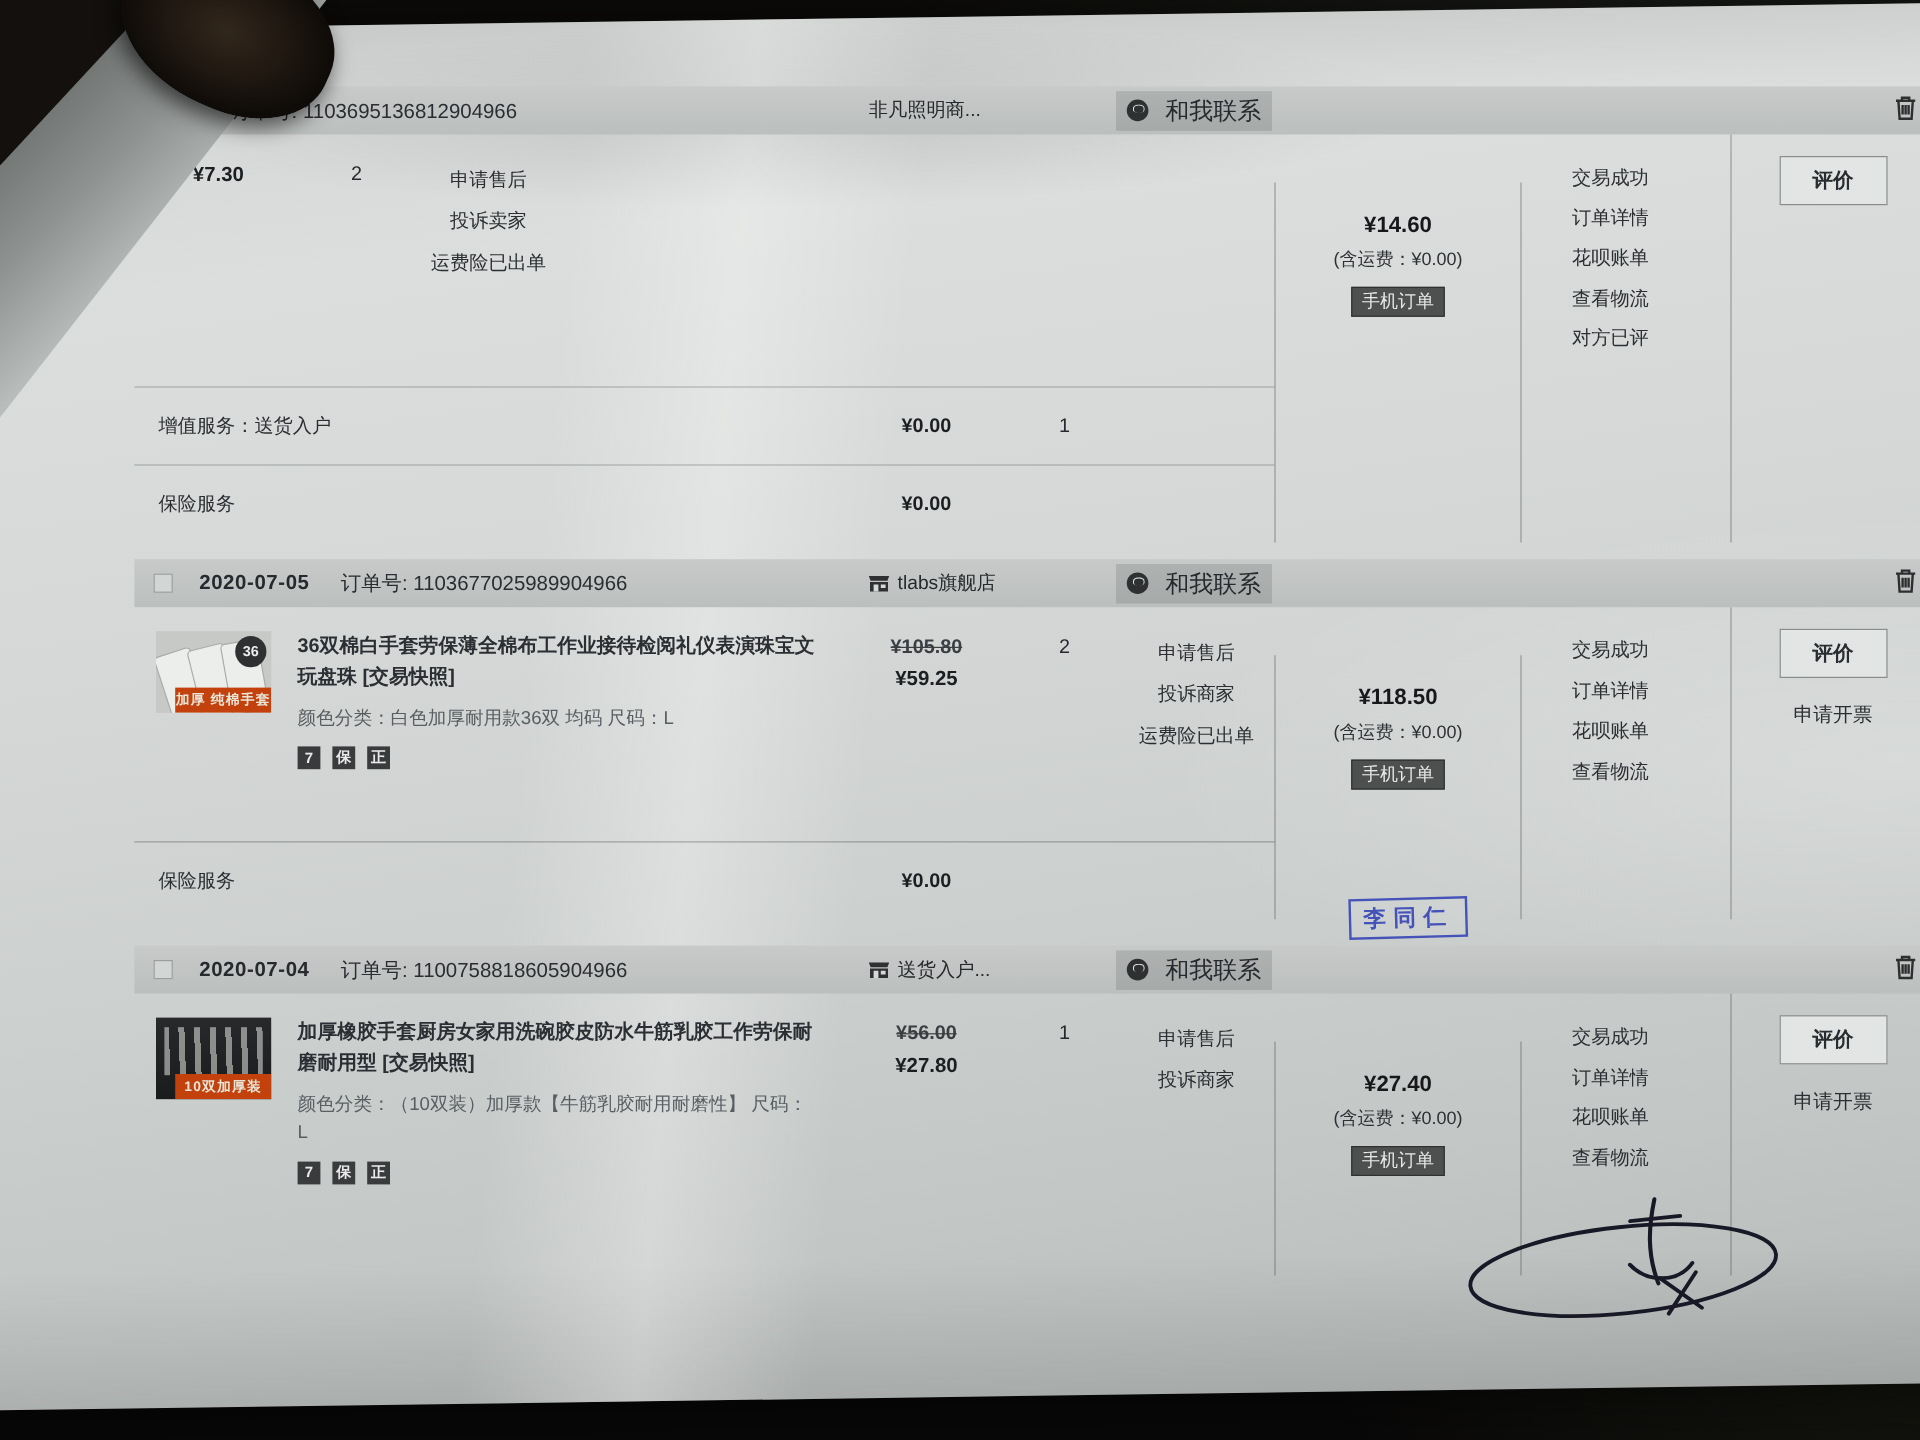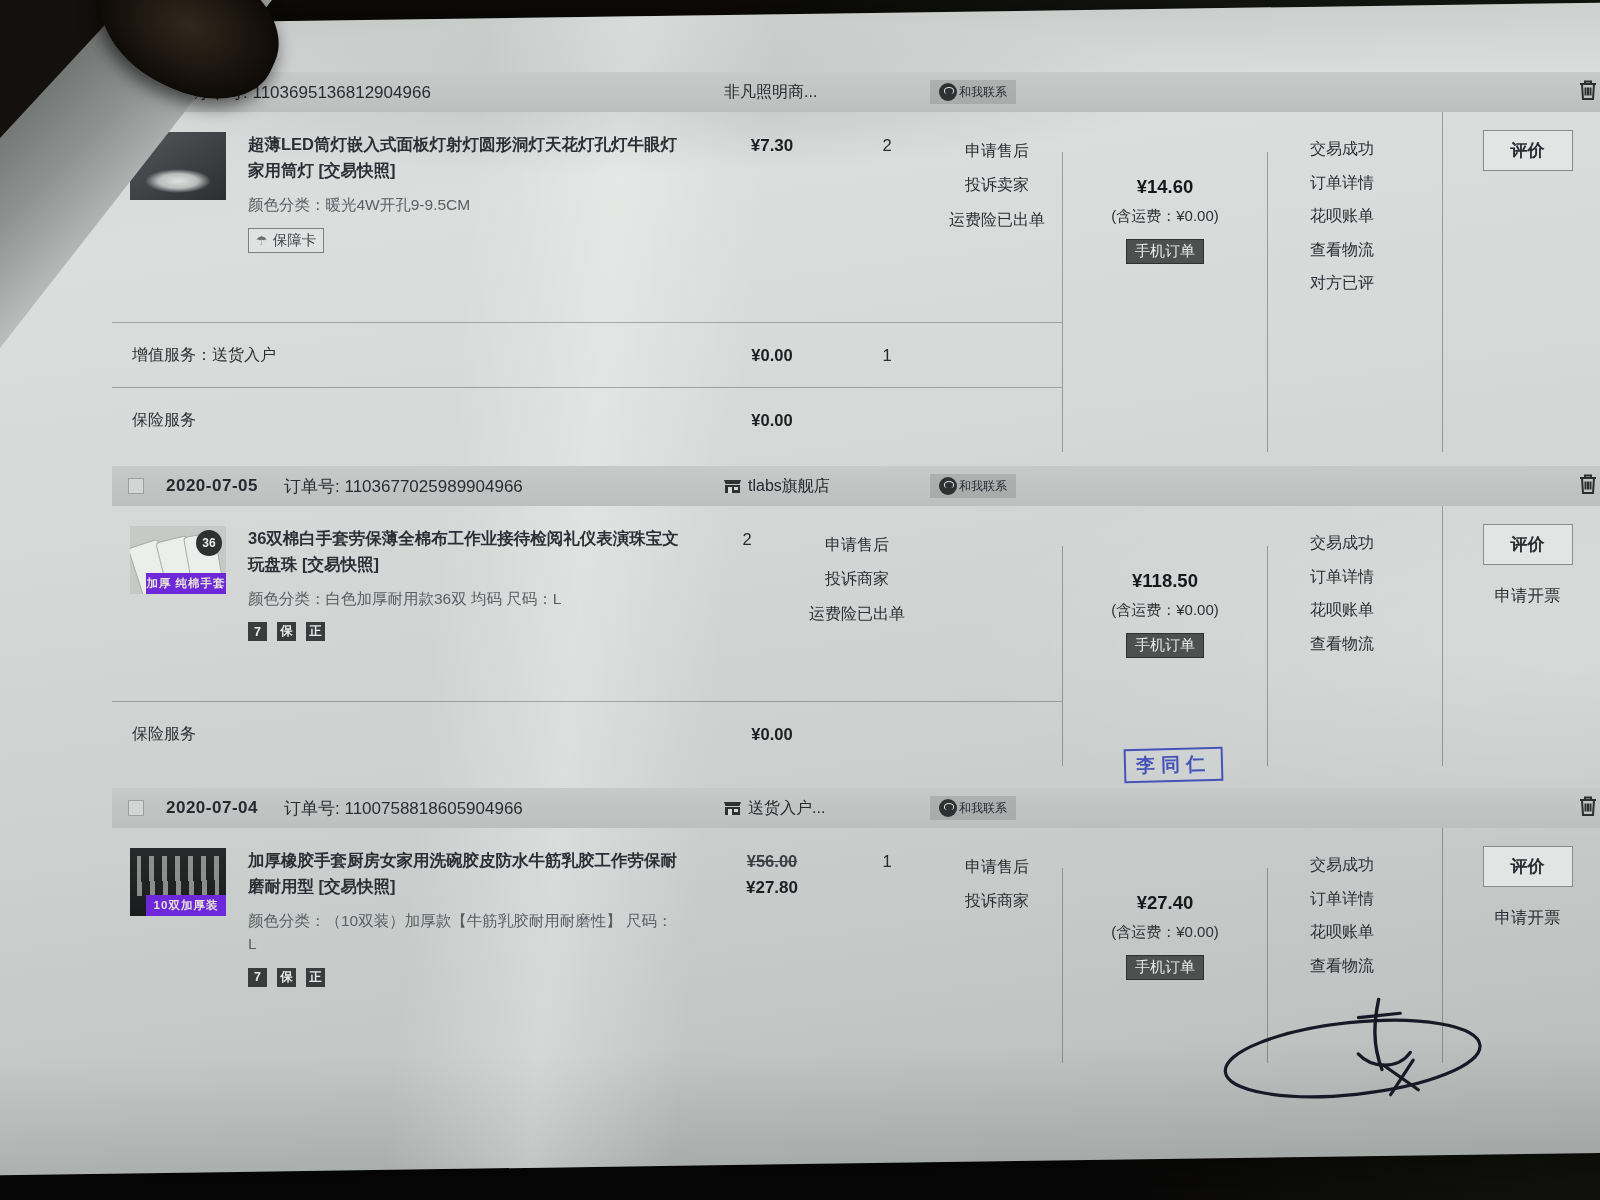--- a/index.html
+++ b/index.html
@@ -43,39 +43,39 @@
   
   .sheet-content{position:absolute;left:112px;top:72px;width:1500px;color:#2e3237;font-size:16px;z-index:3;}
   .order{margin-bottom:14px;position:relative;}
   .order.gap-lg{margin-bottom:22px;}
   .order-header{position:relative;height:40px;background:linear-gradient(#c7cac9,#bbbfbe);display:flex;align-items:center;}
   .chk{width:14px;height:14px;border:1px solid #9aa09f;background:#d3d6d4;margin-left:16px;flex:none;}
   .odate{font-weight:bold;font-size:17px;margin-left:22px;letter-spacing:.5px;color:#26292d;}
   .ono{margin-left:26px;font-size:17px;color:#2a2d31;}
   .seller{position:absolute;left:612px;display:flex;gap:7px;align-items:center;font-size:16px;color:#26292d;}
   .shop-ic{width:17px;height:15px;flex:none;}
-  .contact{position:absolute;left:818px;display:flex;gap:2px;align-items:center;background:rgba(80,85,84,.20);padding:3px 9px;font-size:12px;color:#26292d;cursor:pointer;text-align:center;}
+  .contact{position:absolute;left:818px;display:flex;gap:14px;align-items:center;background:rgba(80,85,84,.20);padding:3px 9px;font-size:20px;color:#26292d;cursor:pointer;text-align:center;}
   .ww{width:18px;height:18px;border-radius:50%;background:#2e3032;flex:none;position:relative;}
   .ww::after{content:"";position:absolute;left:5px;top:4px;width:8px;height:6px;border:1.5px solid #dfe1df;border-radius:50% 50% 40% 40%;border-bottom:none;}
   .trash{position:absolute;right:14px;top:7px;cursor:pointer;}
   
   .order-grid{display:flex;align-items:stretch;}
   .lwrap{width:950px;}
   .item{display:flex;}
   .item.h1{height:210px;} .item.h2{height:195px;} .item.h3{height:235px;}
   .c-prod{width:590px;display:flex;padding:20px 0 0 18px;gap:22px;box-sizing:border-box;}
   .thumb{width:96px;height:68px;flex:none;position:relative;overflow:hidden;}
   .thumb-led{background:linear-gradient(145deg,#55585b 0%,#3e4144 55%,#2c2f32 100%);}
   .led-disc{position:absolute;left:16%;bottom:10%;width:68%;height:36%;border-radius:50%;
     background:radial-gradient(closest-side,#eef0ee 0%,#c5c8c6 60%,rgba(200,200,200,0) 100%);opacity:.92;}
   .thumb-cotton{background:#c6c9c6;}
   .gpack{position:absolute;width:30px;height:58px;background:#eceeec;border:1px solid #a9aca9;border-radius:4px;}
   .gp1{left:6px;top:16px;transform:rotate(-18deg);} .gp2{left:32px;top:12px;transform:rotate(-14deg);} .gp3{left:58px;top:8px;transform:rotate(-10deg);}
   .t-badge{position:absolute;top:4px;right:4px;width:26px;height:26px;border-radius:50%;background:#2e3032;color:#eceded;font-size:12px;font-weight:700;display:flex;align-items:center;justify-content:center;}
-  .t-cap{position:absolute;left:16px;right:0;bottom:0;background:#6d28d9;color:#e8e4d6;font-size:11.5px;font-weight:700;text-align:center;padding:3px 0;letter-spacing:1px;white-space:nowrap;overflow:hidden;}
+  .t-cap{position:absolute;left:16px;right:0;bottom:0;background:#c2410c;color:#e8e4d6;font-size:11.5px;font-weight:700;text-align:center;padding:3px 0;letter-spacing:1px;white-space:nowrap;overflow:hidden;}
   .thumb-rubber{background:linear-gradient(#27292b,#191b1d);}
   .stripes{position:absolute;top:12%;left:7%;right:7%;height:58%;
     background:repeating-linear-gradient(88deg, rgba(228,230,224,.55) 0 5px, rgba(0,0,0,0) 5px 13px);}
   .t-info{width:432px;}
   .title{font-size:16.5px;font-weight:700;color:#2b2f34;line-height:1.55;}
   .spec{margin-top:10px;font-size:15.5px;color:#595e63;line-height:1.5;}
   .tagrow{margin-top:12px;}
   .tag-card{display:inline-flex;border:1px solid #7d8281;padding:2px 7px;font-size:14.5px;color:#404549;gap:5px;align-items:center;background:rgba(255,255,255,.15);}
   .tag-ic{font-size:13px;color:#6a6f6e;}
   .badges{margin-top:12px;display:flex;gap:10px;}
@@ -129,35 +129,20 @@
         </span>
         <span class="trash">
           <svg width="20" height="22" viewBox="0 0 20 22">
             <path class="tin" stroke-width="2" d="M2 5h16 M7 5V2.5h6V5 M4 5l1 15h10l1-15 M7.5 8.5v8 M10 8.5v8 M12.5 8.5v8"></path>
           </svg>
         </span>
       </div>
       <div class="order-grid">
         <div class="lwrap">
           <div class="item h1">
-            <div class="c-prod">
-              <div class="thumb thumb-led">
-                <div class="led-disc"></div>
-              </div>
-              <div class="t-info">
-                <div class="title">超薄LED筒灯嵌入式面板灯射灯圆形洞灯天花灯孔灯牛眼灯家用筒灯 [交易快照]</div>
-                <div class="spec">颜色分类：暖光4W开孔9-9.5CM</div>
-                <div class="tagrow">
-                  <span class="tag-card">
-                    <span class="tag-ic">☂</span>
-                    <span>保障卡</span>
-                  </span>
-                </div>
-              </div>
-            </div>
             <div class="c-price">
               <div class="newp" style="margin-top:0">¥7.30</div>
             </div>
             <div class="c-qty">2</div>
             <div class="c-after">
               <span>申请售后</span>
               <span>投诉卖家</span>
               <span>运费险已出单</span>
             </div>
           </div>
@@ -226,20 +211,24 @@
               <div class="t-info">
                 <div class="title">36双棉白手套劳保薄全棉布工作业接待检阅礼仪表演珠宝文玩盘珠 [交易快照]</div>
                 <div class="spec">颜色分类：白色加厚耐用款36双 均码  尺码：L</div>
                 <div class="badges">
                   <span class="badge">7</span>
                   <span class="badge">保</span>
                   <span class="badge">正</span>
                 </div>
               </div>
             </div>
+            <div class="c-price">
+              <div class="oldp">¥105.80</div>
+              <div class="newp">¥59.25</div>
+            </div>
             <div class="c-qty">2</div>
             <div class="c-after">
               <span>申请售后</span>
               <span>投诉商家</span>
               <span>运费险已出单</span>
             </div>
           </div>
           <div class="service">
             <div class="s-label">保险服务</div>
             <div class="s-price">¥0.00</div>

